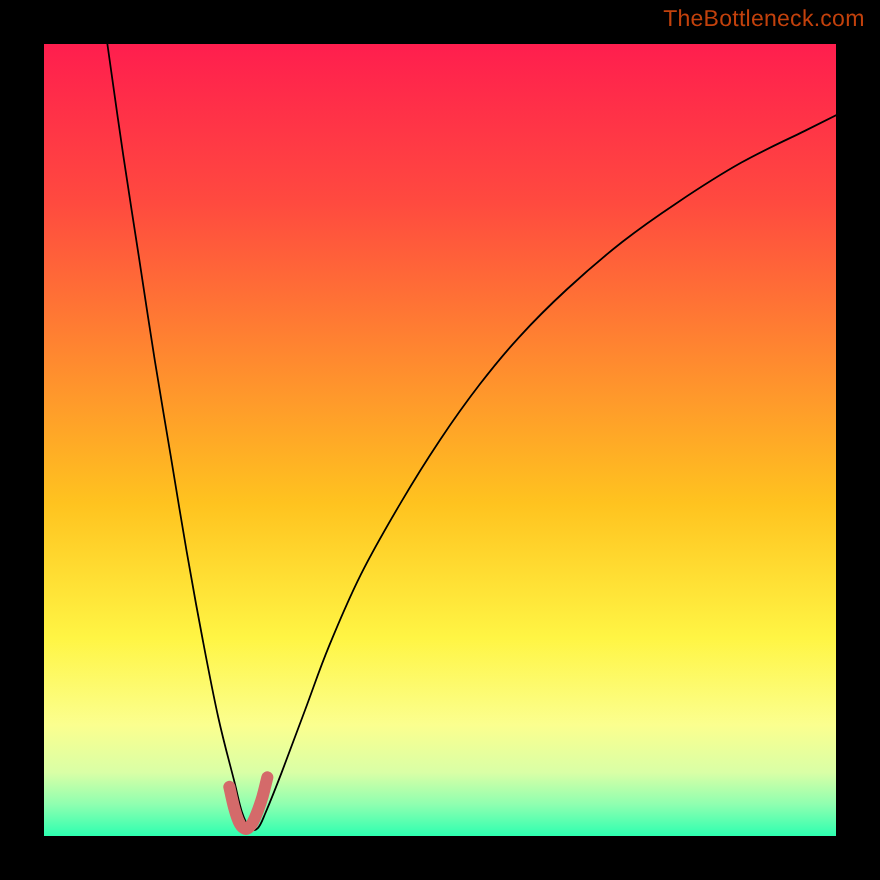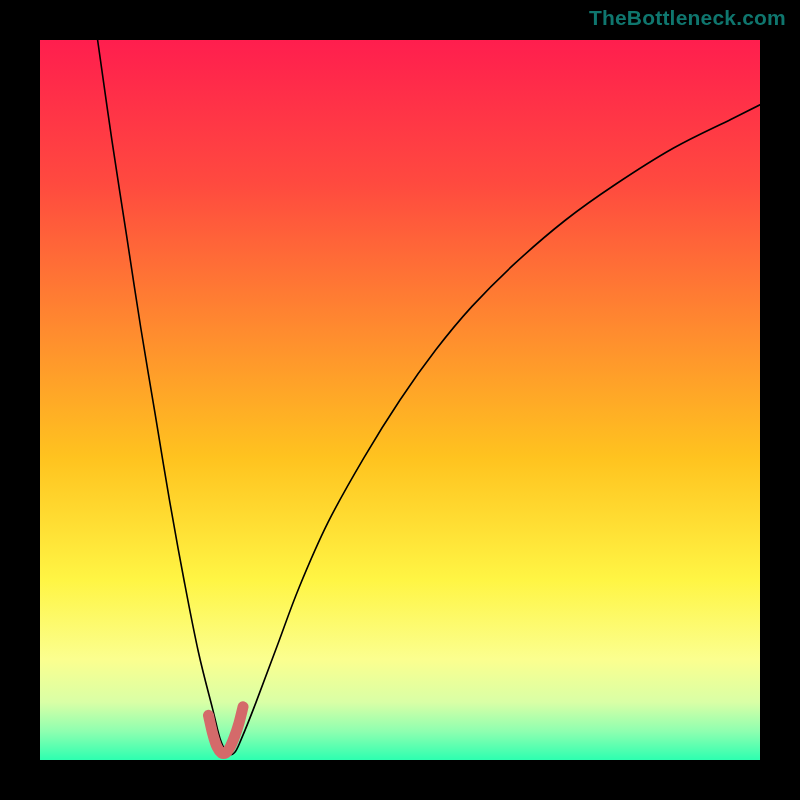--- a/index.html
+++ b/index.html
@@ -37,23 +37,23 @@
     left: 0;
     top: 0;
     width: 720px;
     height: 720px;
     z-index: 2;
   }
   .watermark {
     position: absolute;
     top: 6px;
     right: 14px;
-    color: #0f766e;
+    color: #c2410c;
     font-size: 21px;
-    font-weight: 700;
+    font-weight: 400;
     letter-spacing: 0.2px;
     z-index: 5;
     user-select: none;
   }
 </style>
 </head>
 <body>
 
 <div class="stage">
 

